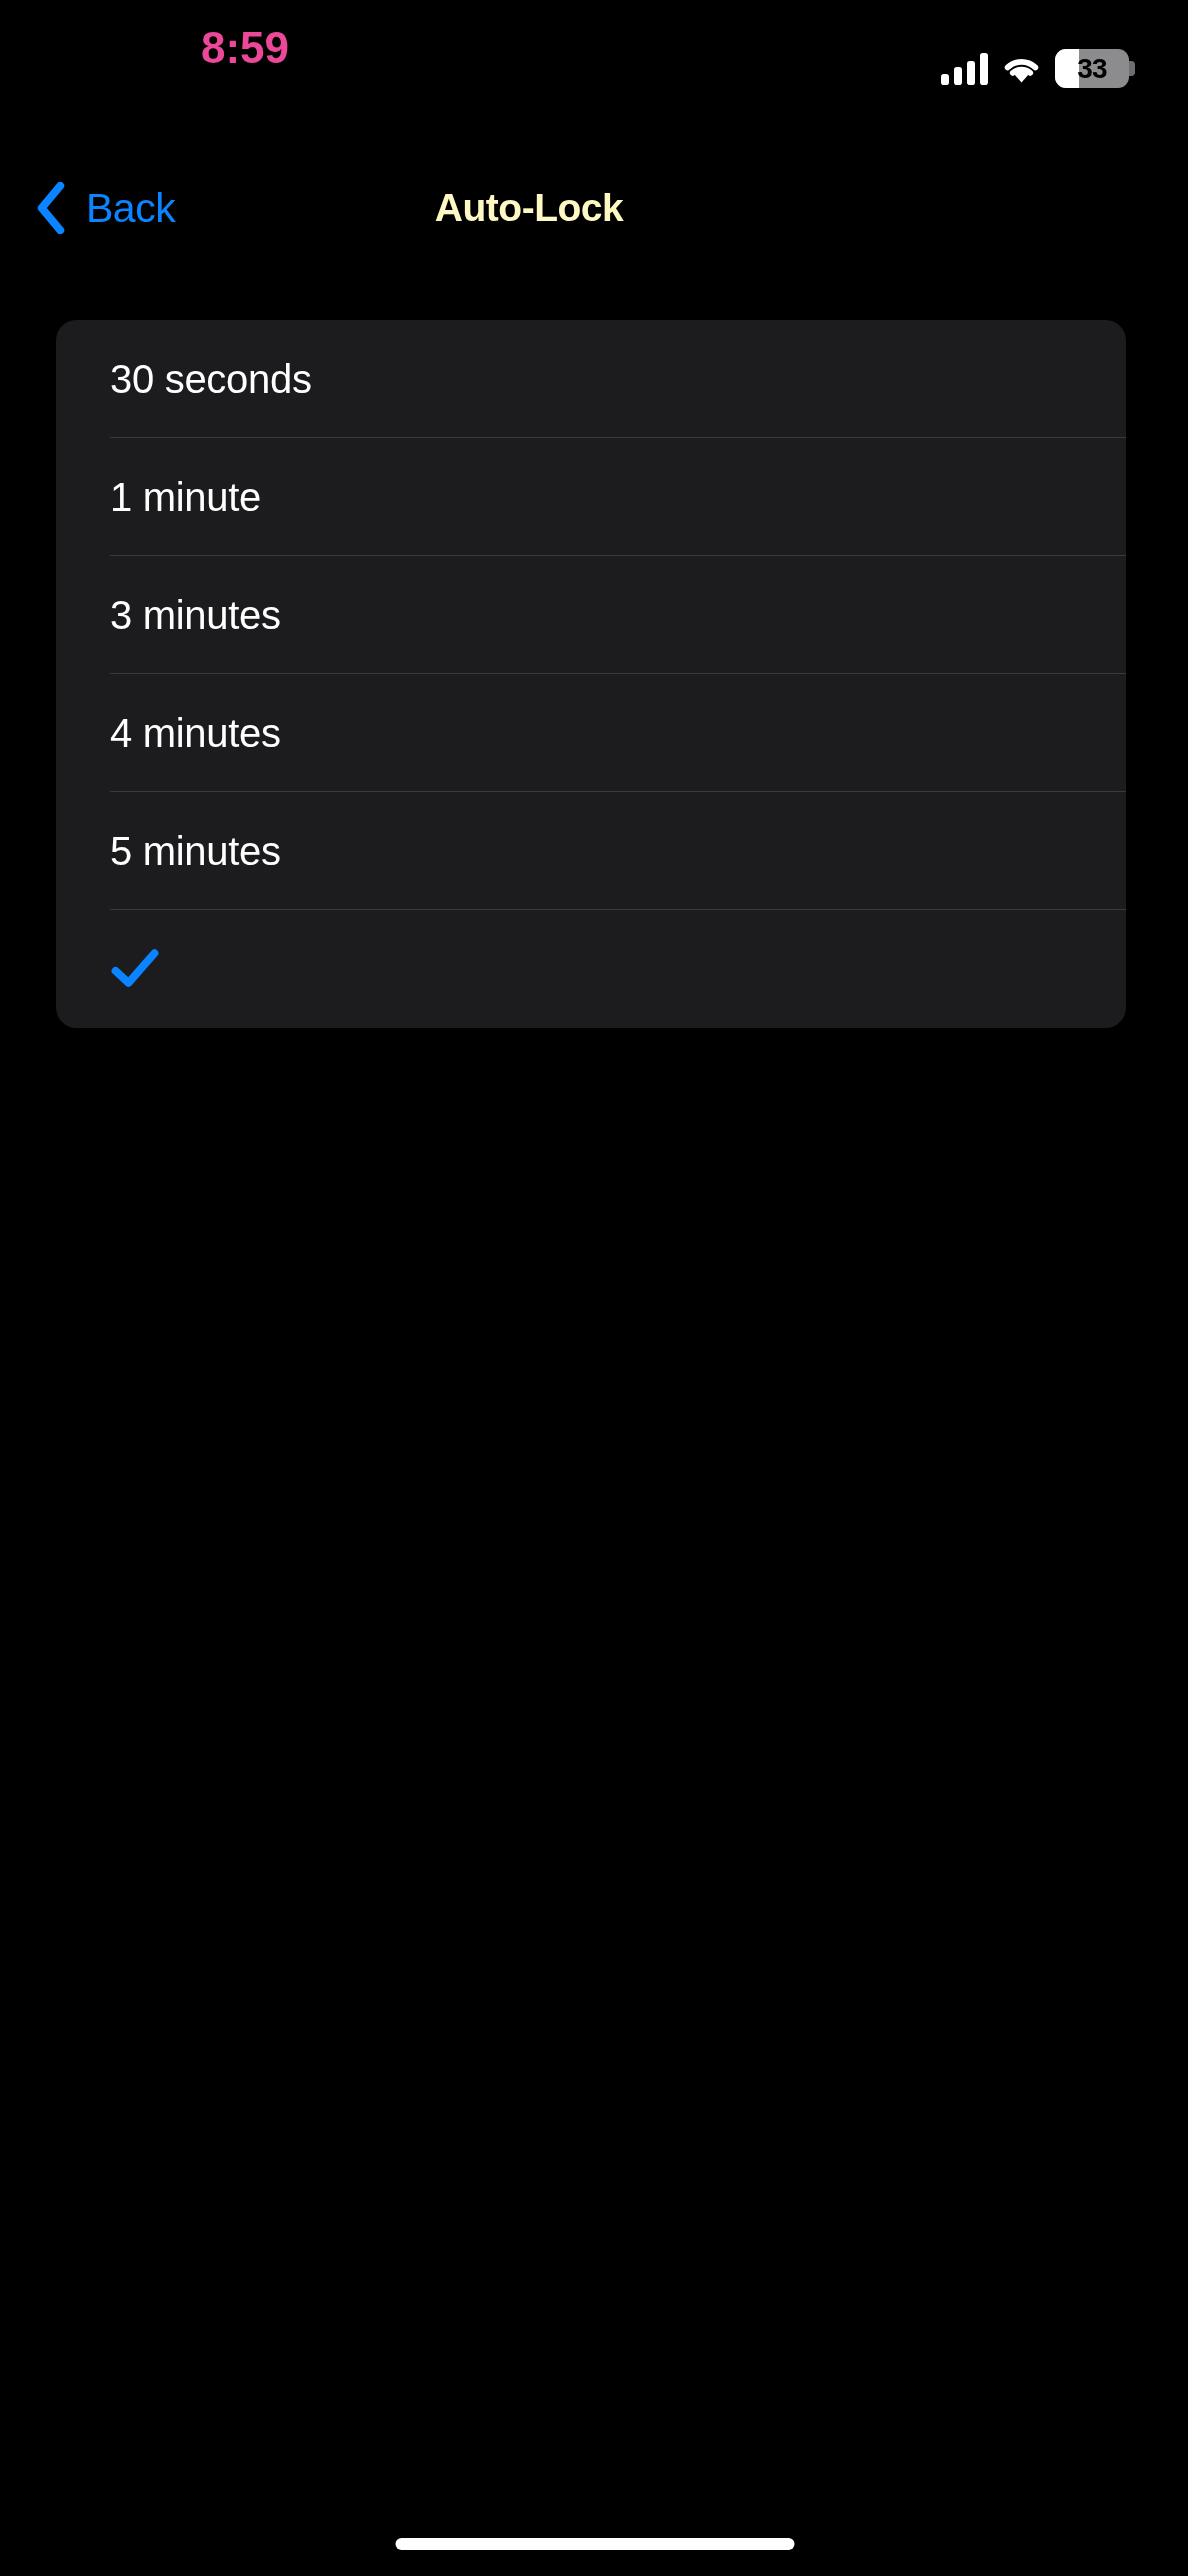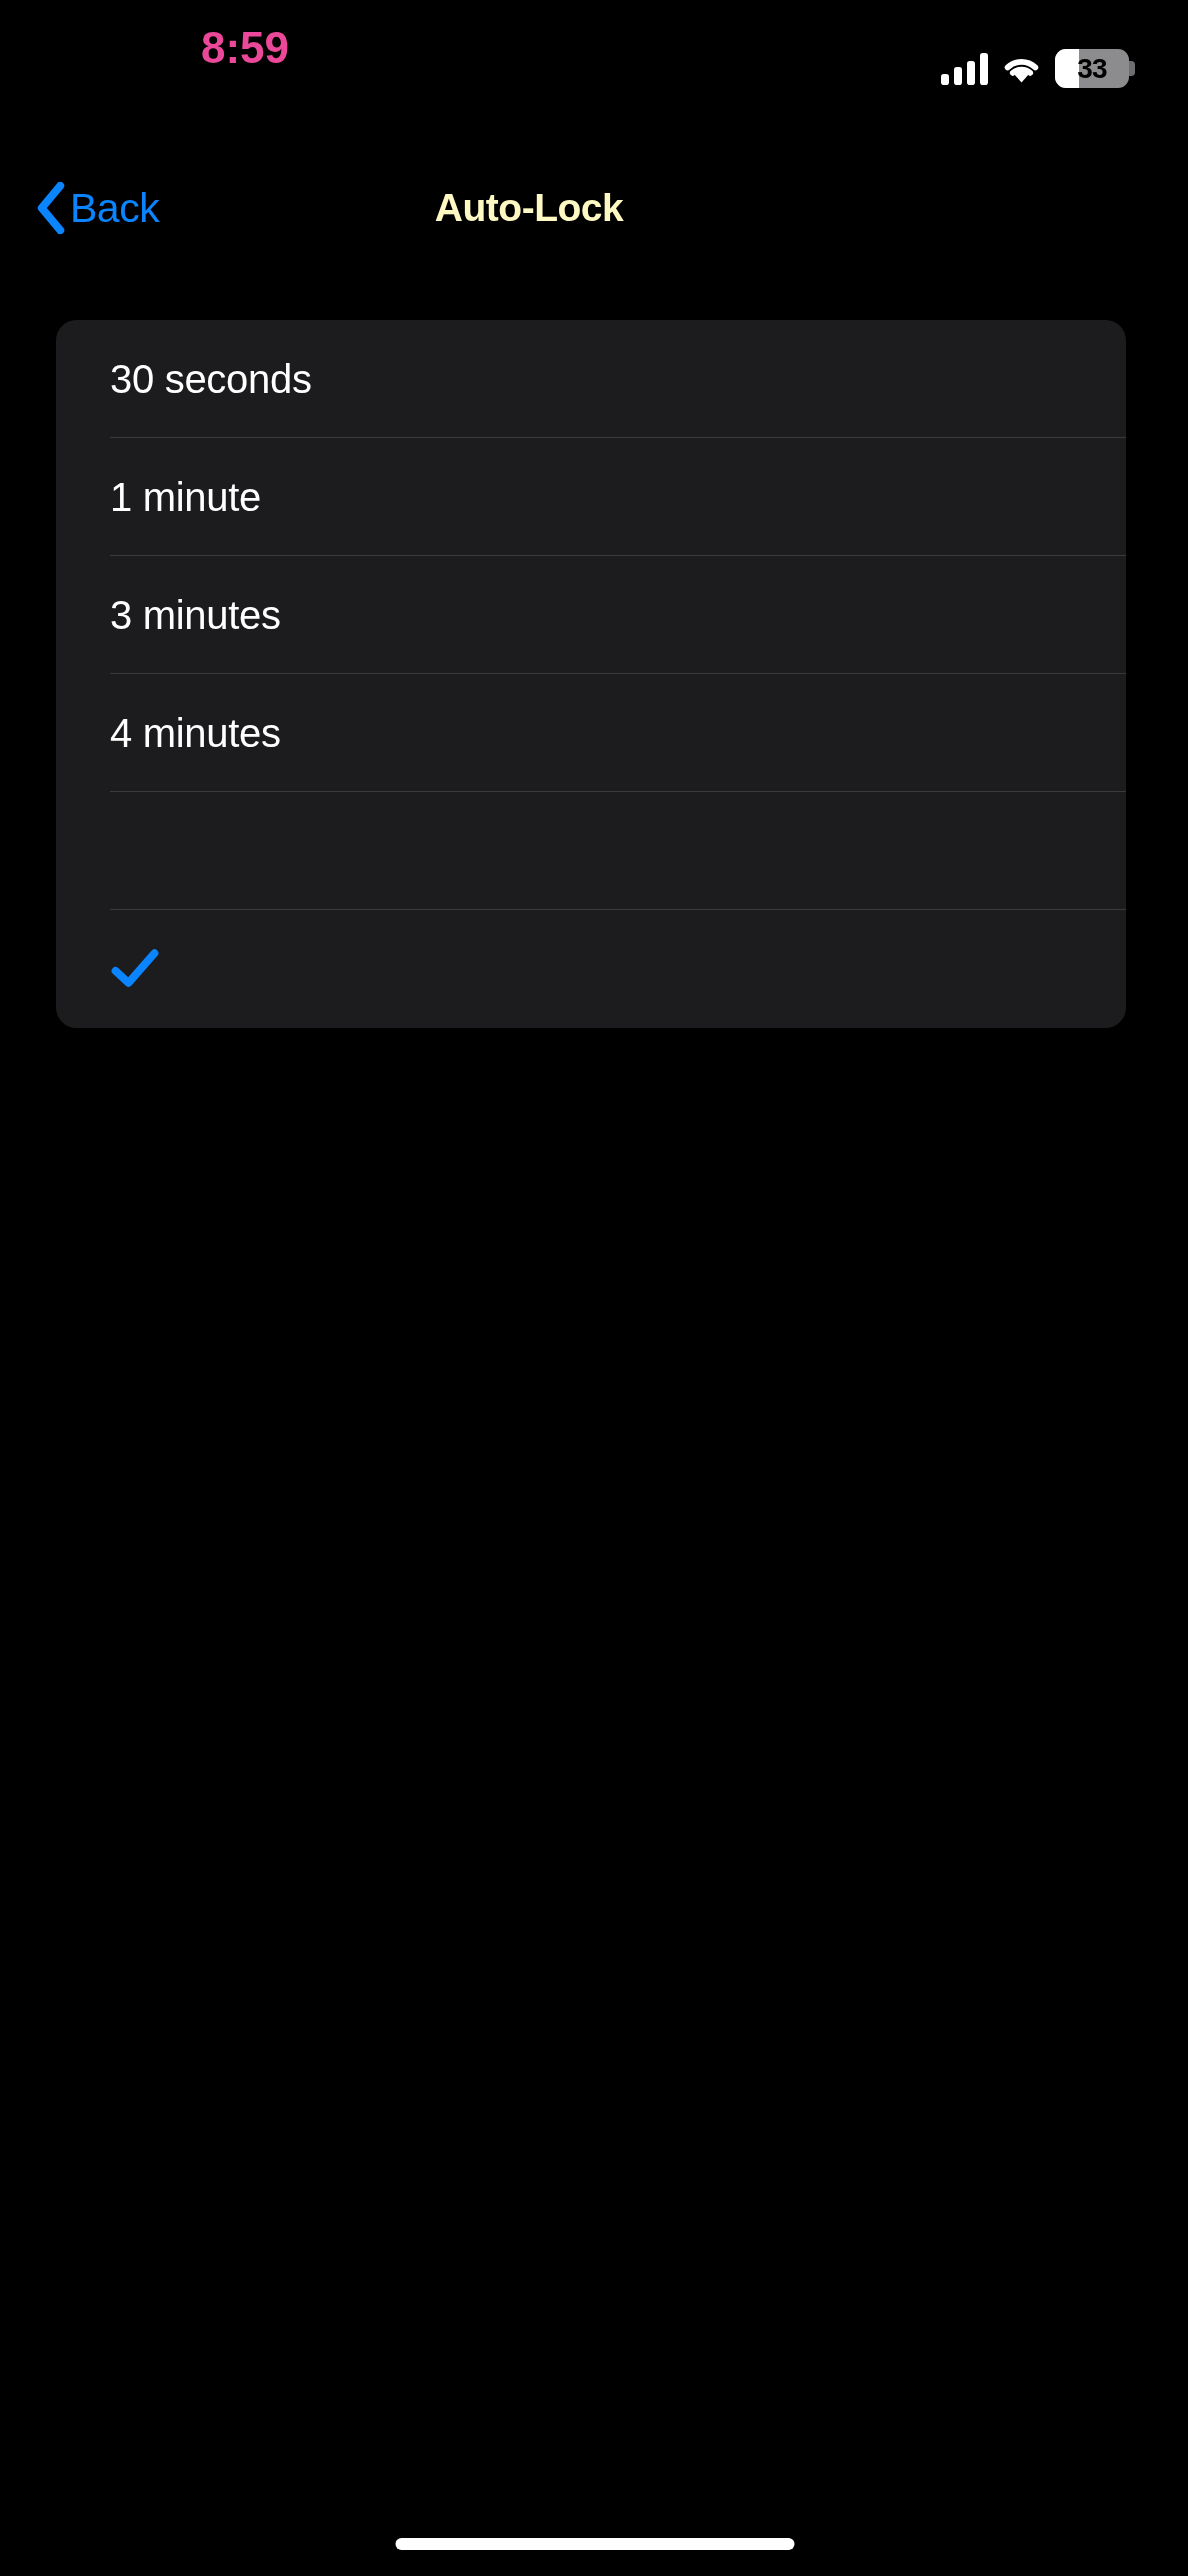--- a/index.html
+++ b/index.html
@@ -115,21 +115,21 @@
     height: 89px;
   }
 
   .back-button {
     position: absolute;
     left: 35px;
     top: 0;
     height: 89px;
     display: flex;
     align-items: center;
-    gap: 3px;
+    gap: 19px;
     cursor: pointer;
   }
   .chevron-left-icon {
     display: block;
     width: 32px;
     height: 52px;
   }
   .back-label {
     color: #0A84FF;
     font-size: 41px;
@@ -288,20 +288,21 @@
     <div class="list-row">
       <span class="row-label">4 minutes</span>
       <span>
         <svg class="checkmark-icon hidden" viewBox="0 0 54 54" xmlns="http://www.w3.org/2000/svg">
           <path d="M6 29 L20 42 L48 10" stroke="#0A84FF" stroke-width="8.5" fill="none" stroke-linecap="round" stroke-linejoin="round"></path>
         </svg>
       </span>
       <span class="row-separator"></span>
     </div>
     <div class="list-row">
+      <span class="row-label">5 minutes</span>
       <span>
         <svg class="checkmark-icon hidden" viewBox="0 0 54 54" xmlns="http://www.w3.org/2000/svg">
           <path d="M6 29 L20 42 L48 10" stroke="#0A84FF" stroke-width="8.5" fill="none" stroke-linecap="round" stroke-linejoin="round"></path>
         </svg>
       </span>
       <span class="row-separator"></span>
     </div>
     <div class="list-row">
       <span>
         <svg class="checkmark-icon" viewBox="0 0 54 54" xmlns="http://www.w3.org/2000/svg">

